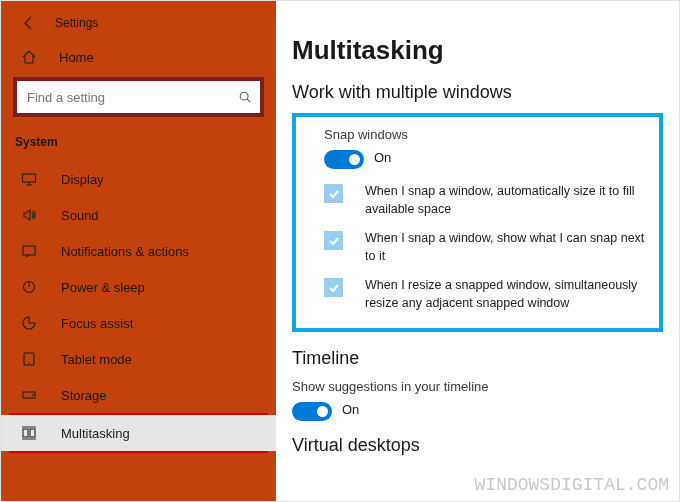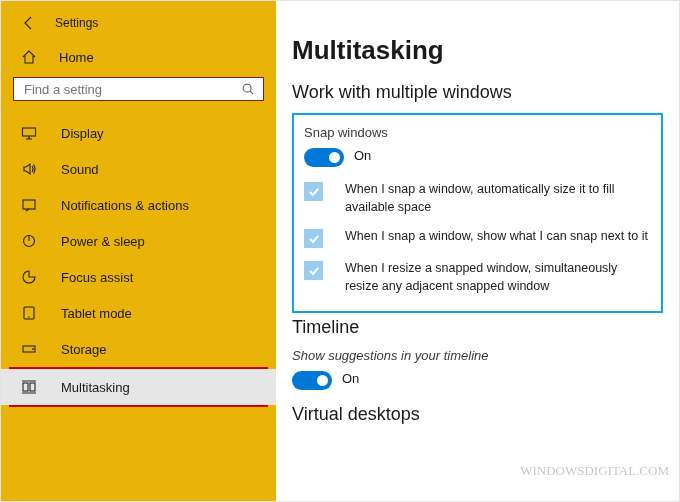--- a/index.html
+++ b/index.html
@@ -10,21 +10,21 @@
     width: 680px;
     height: 502px;
     overflow: hidden;
     position: relative;
     border: 1px solid #e3e3e3;
   }
   .app { display: flex; height: 100%; }
   .sidebar {
     width: 275px;
     padding: 10px 0 0 0;
-    background: #eab308;
+    background: #c2410c;
   }
   .header-row {
     display: flex;
     align-items: center;
     padding: 4px 12px 10px 20px;
     gap: 18px;
   }
   .icon { display: inline-flex; align-items: center; justify-content: center; }
   .settings-title {
     font-size: 12px;
@@ -35,22 +35,22 @@
     align-items: center;
     gap: 22px;
     padding: 8px 12px 8px 20px;
     font-size: 13px;
   }
   .search-wrap { padding: 4px 12px 10px 12px; }
   .search-box {
     display: flex;
     align-items: center;
     justify-content: space-between;
-    border: 1px solid #7f1d1d;
-    height: 24px;
+    border: 4px solid #7f1d1d;
+    height: 40px;
     padding: 0 8px 0 10px;
     background: #fff;
   }
   .search-box input {
     border: none;
     outline: none;
     font-size: 13px;
     font-family: inherit;
     color: #666;
     width: 100%;
@@ -92,23 +92,23 @@
     font-weight: 400;
     margin-bottom: 10px;
   }
   .section-desc {
     font-size: 12.5px;
     color: #6a6a6a;
     line-height: 1.45;
     margin-bottom: 10px;
   }
   .snap-group {
-    border: 2px solid #0ea5e9;
-    padding: 10px 10px 16px 10px;
-    margin-bottom: 4px;
+    border: 4px solid #0ea5e9;
+    padding: 10px 10px 16px 28px;
+    margin-bottom: 16px;
   }
   .sub-label {
     font-size: 13px;
     color: #3a3a3a;
     margin-bottom: 8px;
   }
   .toggle-row {
     display: flex;
     align-items: flex-start;
     gap: 10px;
@@ -147,25 +147,25 @@
     background: #99ccee;
     flex-shrink: 0;
     display: flex;
     align-items: center;
     justify-content: center;
     margin-top: 1px;
   }
   .check-box svg { display: block; }
   .watermark {
     position: absolute;
-    bottom: 22px;
+    bottom: 6px;
     right: 10px;
-    font-size: 13px;
+    font-size: 18px;
     color: #bbb;
-    font-family: Liberation Serif, serif;
+    font-family: Liberation Mono, monospace;
   }
   .watermark .w1 { color: #c9c9c9; }
   .watermark .w2 { color: #c9c9c9; }
 </style>
 </head>
 <body>
 
 <div class="app">
   <div class="sidebar">
     <div class="header-row">
@@ -191,20 +191,21 @@
         <input type="text" placeholder="Find a setting" style="">
         <span class="icon">
           <svg width="14" height="14" viewBox="0 0 16 16">
               <circle cx="7" cy="7" r="4.5" stroke="#555" stroke-width="1.2" fill="none"></circle>
               <path d="M10.5 10.5 L14 14" stroke="#555" stroke-width="1.2"></path>
             </svg>
         </span>
       </div>
     </div>
 
+    <div class="category-label">System</div>
 
     <div class="nav-list">
       <div class="nav-item">
         <span class="icon">
           <svg width="16" height="16" viewBox="0 0 16 16">
               <rect x="1.5" y="3" width="13" height="8" stroke="#222" stroke-width="1.1" fill="none"></rect>
               <path d="M5 14 H11 M8 11 V14" stroke="#222" stroke-width="1.1"></path>
             </svg>
         </span>
         <span>Display</span>
@@ -308,21 +309,21 @@
         <div class="check-box">
           <svg width="14" height="14" viewBox="0 0 14 14">
               <path d="M3 7 L6 10 L11 4" stroke="#fff" stroke-width="2" fill="none"></path>
             </svg>
         </div>
         <div>When I resize a snapped window, simultaneously resize any adjacent snapped window</div>
       </div>
     </div>
 
     <div class="section-heading">Timeline</div>
-    <div class="sub-label" style="margin-top:7px;font-style:italic;">Show suggestions in your timeline</div>
+    <div class="sub-label" style="margin-top:7px;">Show suggestions in your timeline</div>
     <div class="toggle-row">
       <div class="toggle"></div>
       <div class="toggle-label">On</div>
     </div>
 
     <div class="section-heading" style="margin-top:6px;">Virtual desktops</div>
   </div>
 </div>
 
 <div class="watermark">

